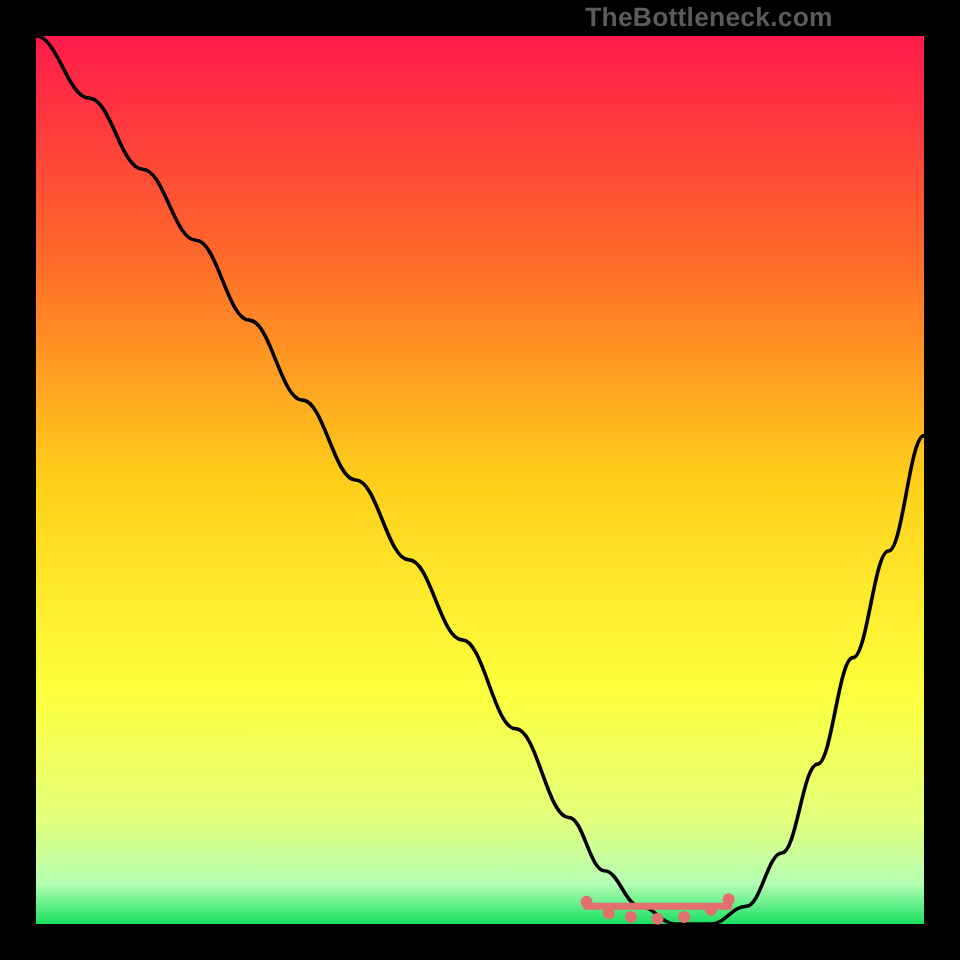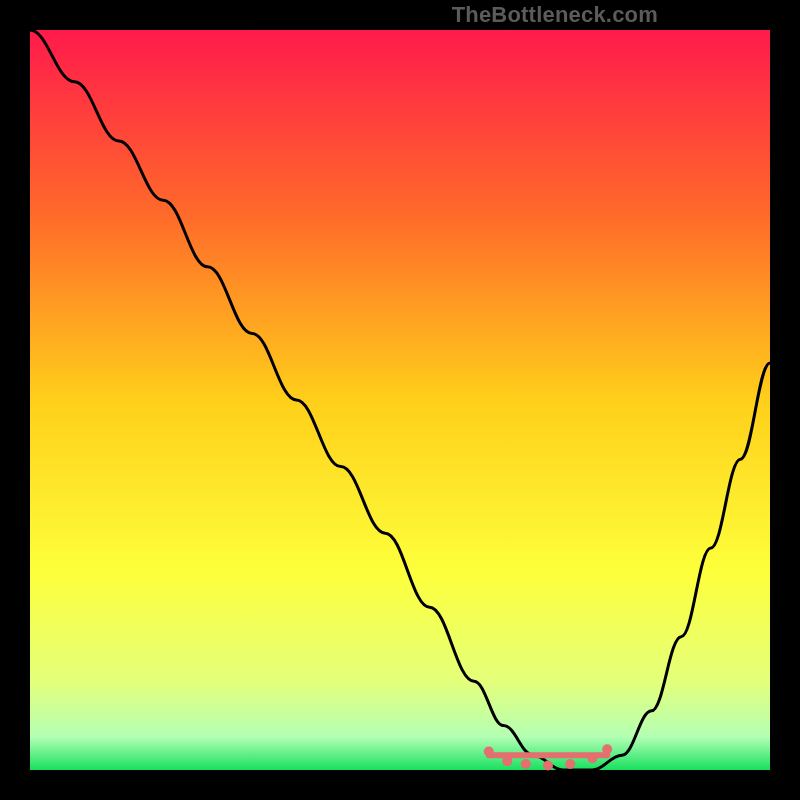--- a/index.html
+++ b/index.html
@@ -10,20 +10,21 @@
     background: #000;
     overflow: hidden;
   }
   .frame {
     position: absolute;
     left: 0;
     top: 0;
     width: 676px;
     height: 800px;
     background: #000;
+    padding-left: 36px;
   }
   .watermark {
     position: absolute;
     top: 2px;
     right: 18px;
     font-family: Arial, Helvetica, sans-serif;
     font-size: 22px;
     font-weight: 600;
     color: #5b5b5b;
     letter-spacing: 0.2px;

